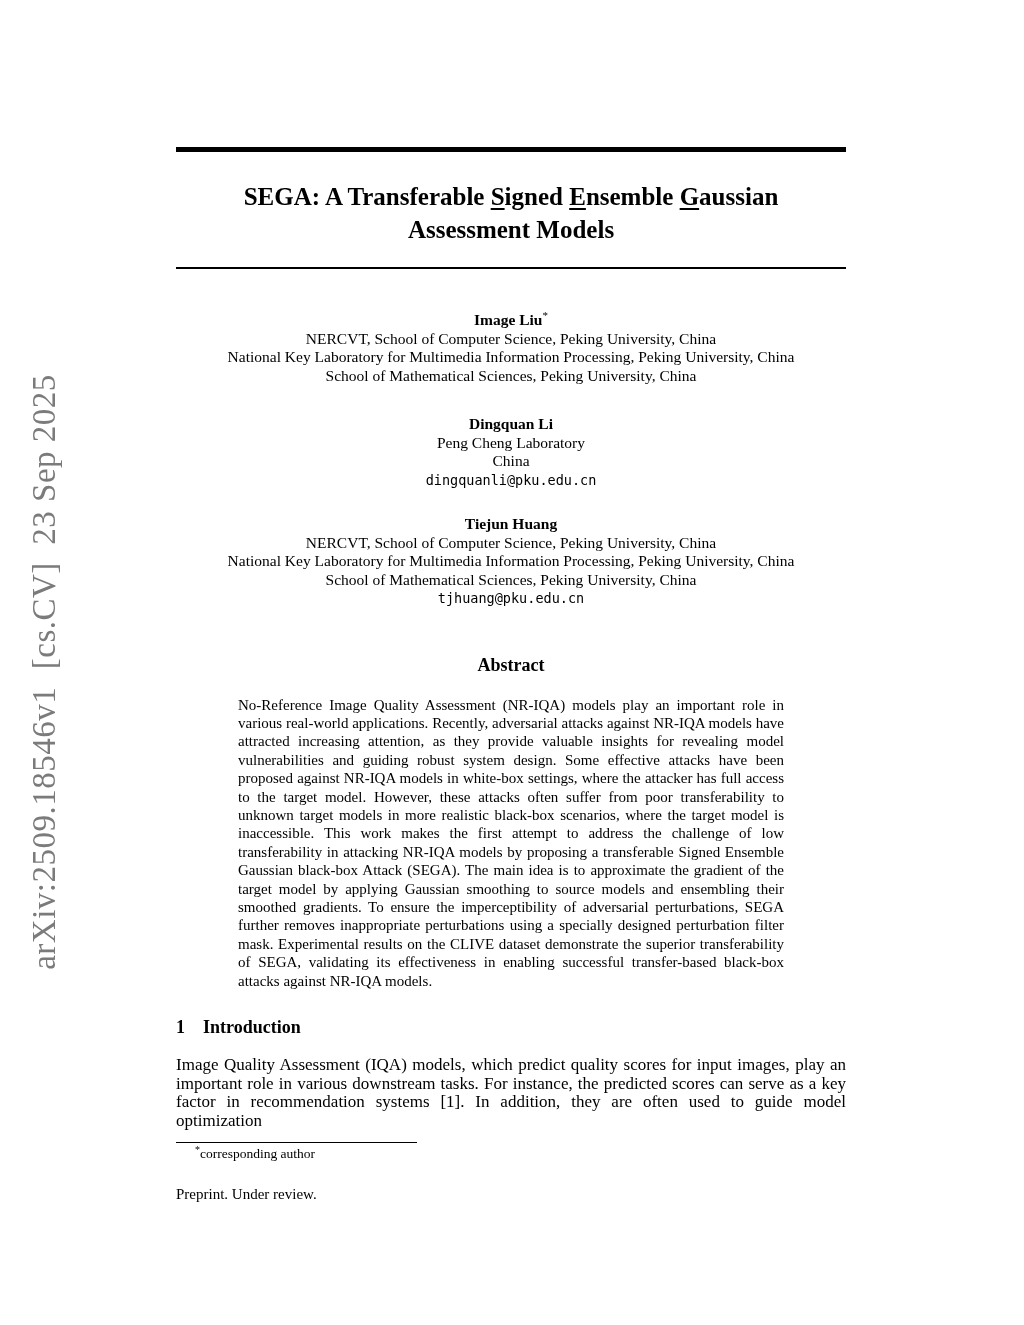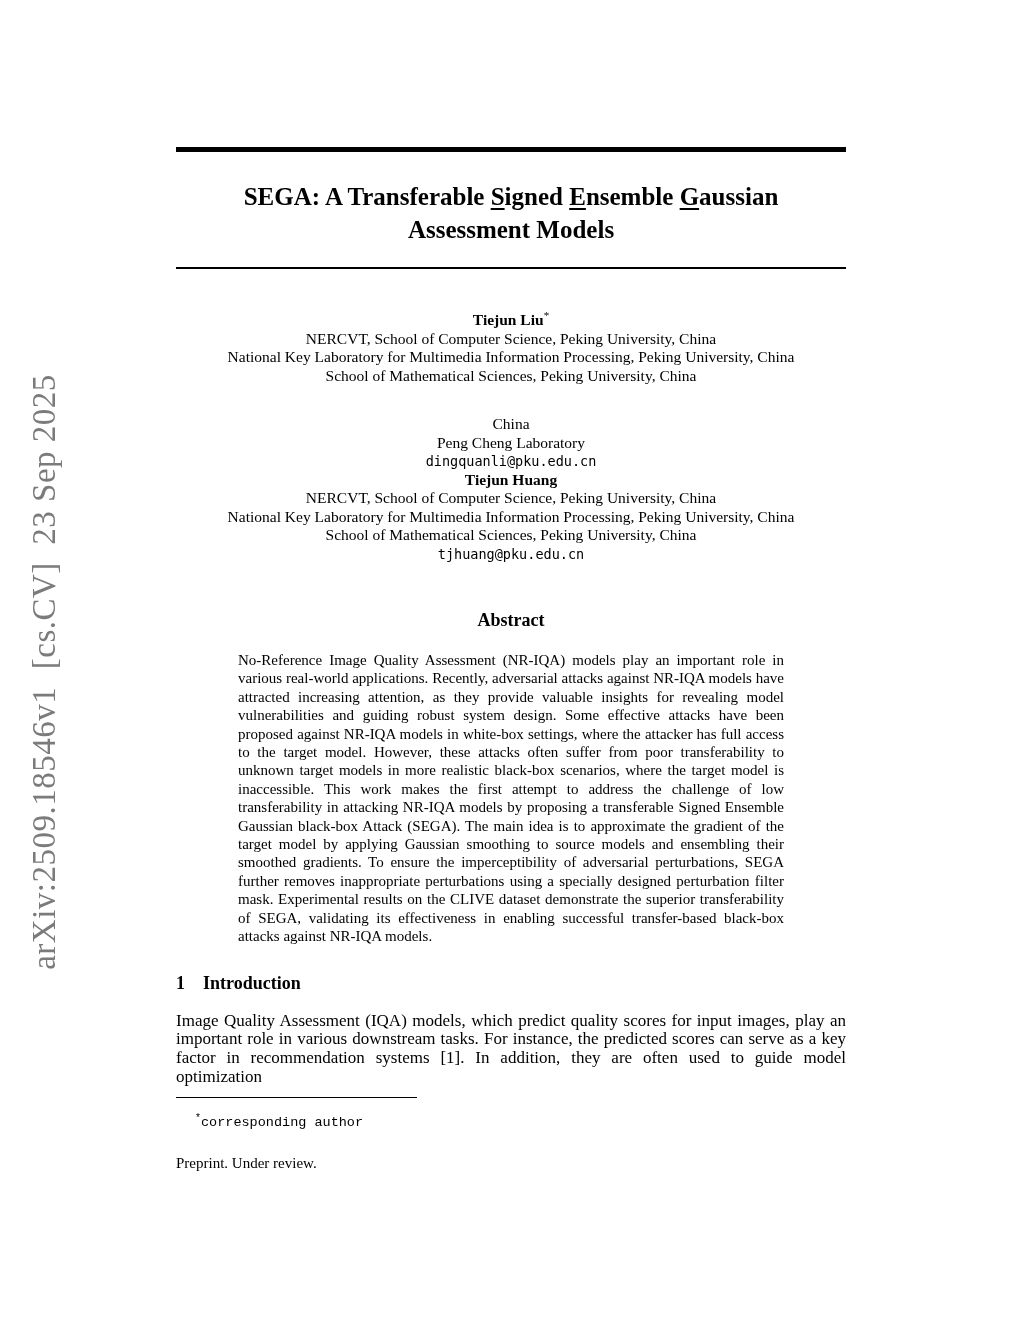--- a/index.html
+++ b/index.html
@@ -68,21 +68,21 @@
     font-weight: normal;
     font-size: 11px;
     line-height: 0;
   }
   .author-block .email {
     font-family: "DejaVu Sans Mono", monospace;
     font-size: 13.5px;
   }
   .ab1 { margin-top: 42px; }
   .ab2 { margin-top: 30px; }
-  .ab3 { }
+  .ab3 { margin-top: 26px; }
   .abstract-heading {
     margin-top: 46px;
     text-align: center;
     font-weight: bold;
     font-size: 18px;
     line-height: 22px;
   }
   .abstract-body {
     margin: 20px auto 0 auto;
     width: 546px;
@@ -106,25 +106,24 @@
     font-size: 17px;
     line-height: 18.7px;
   }
   .footnote-rule {
     margin-top: 11px;
     width: 241px;
     height: 0;
     border-top: 1.5px solid #000;
   }
   .footnote {
-    margin-top: 16px;
+    margin-top: 2px;
     padding-left: 19px;
     font-size: 13.5px;
     line-height: 17px;
-    font-family: Liberation Mono, monospace;
   }
   .footnote sup { font-size: 10px; line-height: 0; }
   .preprint-notice {
     margin-top: 23px;
     font-size: 15px;
     line-height: 19px;
   }
 </style>
 </head>
 <body>
@@ -136,29 +135,30 @@
   <div class="rule-thick"></div>
 
   <div class="paper-title">
     <div class="tline"><span>SEGA: A Transferable </span><span class="u">S</span><span>igned </span><span class="u">E</span><span>nsemble </span><span class="u">G</span><span>aussian</span></div>
     <div class="tline"><span>Assessment Models</span></div>
   </div>
 
   <div class="rule-thin"></div>
 
   <div class="author-block ab1">
-    <div><span class="name">Tiejun Liu</span><sup>*</sup></div>
+    <div><span class="name">Image Liu</span><sup>*</sup></div>
     <div>NERCVT, School of Computer Science, Peking University, China</div>
     <div>National Key Laboratory for Multimedia Information Processing, Peking University, China</div>
     <div>School of Mathematical Sciences, Peking University, China</div>
   </div>
 
   <div class="author-block ab2">
+    <div><span class="name">Dingquan Li</span></div>
+    <div>Peng Cheng Laboratory</div>
     <div>China</div>
-    <div>Peng Cheng Laboratory</div>
     <div class="email">dingquanli@pku.edu.cn</div>
   </div>
 
   <div class="author-block ab3">
     <div><span class="name">Tiejun Huang</span></div>
     <div>NERCVT, School of Computer Science, Peking University, China</div>
     <div>National Key Laboratory for Multimedia Information Processing, Peking University, China</div>
     <div>School of Mathematical Sciences, Peking University, China</div>
     <div class="email">tjhuang@pku.edu.cn</div>
   </div>

